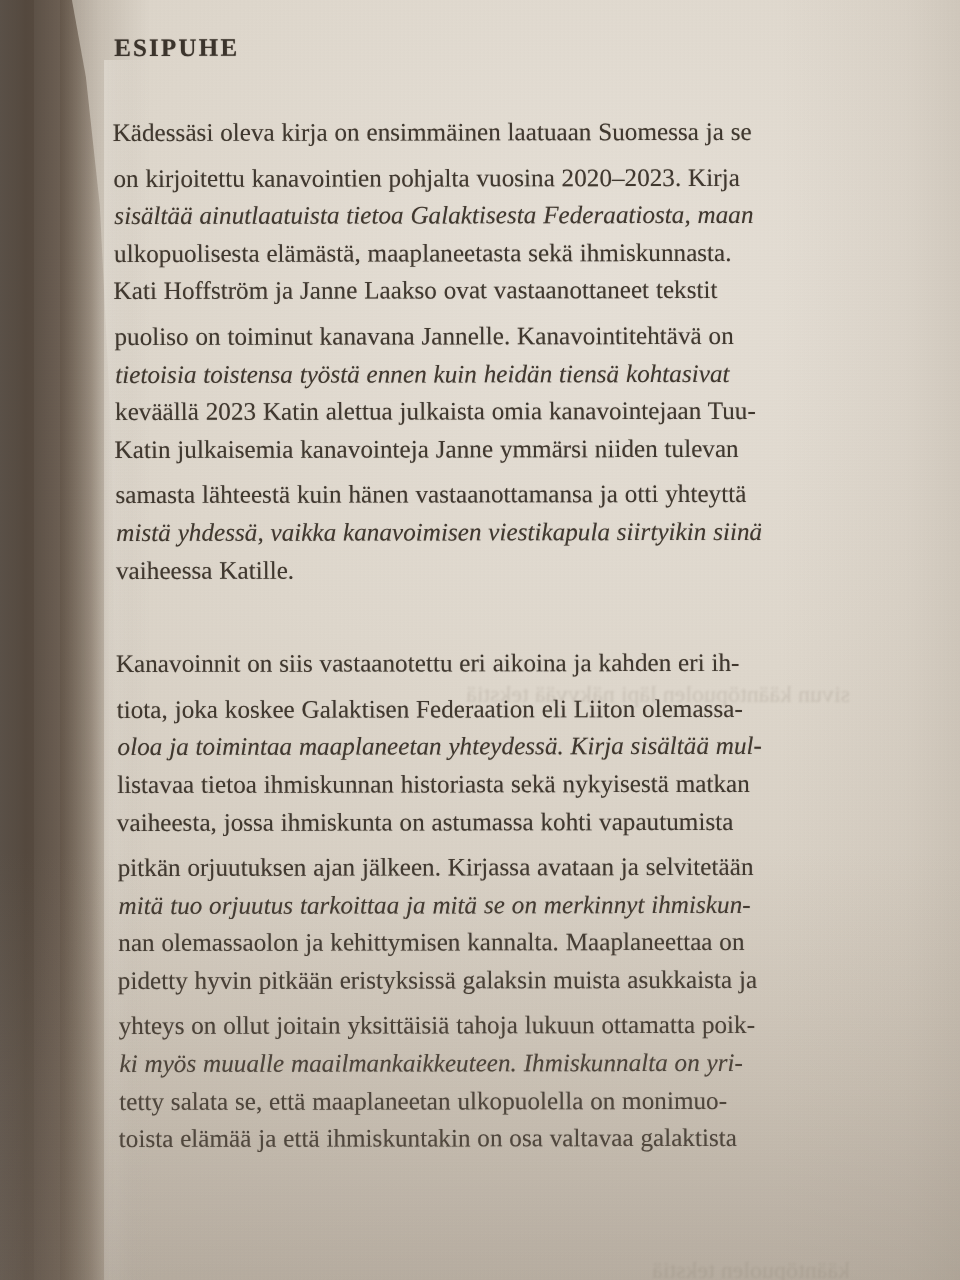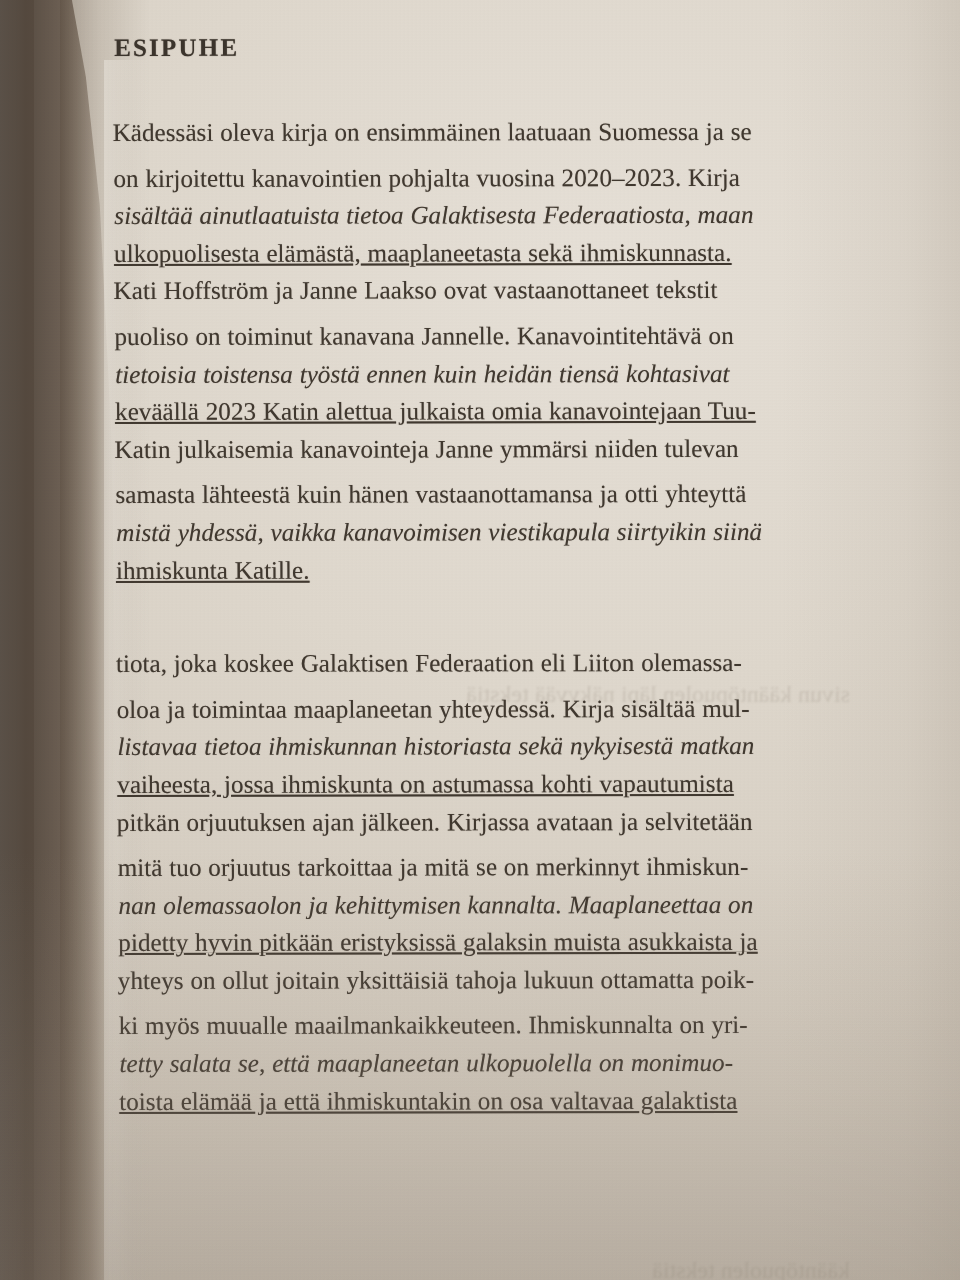--- a/index.html
+++ b/index.html
@@ -155,21 +155,21 @@
     margin-top: 56px;
   }
   
   .ln {
     display: block;
     white-space: pre;
   }
   
   .para .ln:nth-child(4n+2) { padding-left: .6px; margin-top: 8px; }
   .para .ln:nth-child(4n+3) { padding-left: 1.2px; font-style: italic; }
-  .para .ln:nth-child(4n)   { padding-left: .7px; text-decoration: underline; }
+  .para .ln:nth-child(4n)   { padding-left: .7px; }
 
   
   .blur-low {
     position: absolute;
     left: 0; right: 0;
     top: 980px;
     height: 300px;
     -webkit-backdrop-filter: blur(.45px);
     backdrop-filter: blur(.45px);
     pointer-events: none;
@@ -225,24 +225,25 @@
       <span class="ln">on kirjoitettu kanavointien pohjalta vuosina 2020–2023. Kirja</span>
       <span class="ln">sisältää ainutlaatuista tietoa Galaktisesta Federaatiosta, maan</span>
       <span class="ln">ulkopuolisesta elämästä, maaplaneetasta sekä ihmiskunnasta.</span>
       <span class="ln">Kati Hoffström ja Janne Laakso ovat vastaanottaneet tekstit</span>
       <span class="ln">puoliso on toiminut kanavana Jannelle. Kanavointitehtävä on</span>
       <span class="ln">tietoisia toistensa työstä ennen kuin heidän tiensä kohtasivat</span>
       <span class="ln">keväällä 2023 Katin alettua julkaista omia kanavointejaan Tuu-</span>
       <span class="ln">Katin julkaisemia kanavointeja Janne ymmärsi niiden tulevan</span>
       <span class="ln">samasta lähteestä kuin hänen vastaanottamansa ja otti yhteyttä</span>
       <span class="ln">mistä yhdessä, vaikka kanavoimisen viestikapula siirtyikin siinä</span>
-      <span class="ln">ihmiskunta Katille.</span>
+      <span class="ln">vaiheessa Katille.</span>
     </p>
 
     <p class="para">
+      <span class="ln">Kanavoinnit on siis vastaanotettu eri aikoina ja kahden eri ih-</span>
       <span class="ln">tiota, joka koskee Galaktisen Federaation eli Liiton olemassa-</span>
       <span class="ln">oloa ja toimintaa maaplaneetan yhteydessä. Kirja sisältää mul-</span>
       <span class="ln">listavaa tietoa ihmiskunnan historiasta sekä nykyisestä matkan</span>
       <span class="ln">vaiheesta, jossa ihmiskunta on astumassa kohti vapautumista</span>
       <span class="ln">pitkän orjuutuksen ajan jälkeen. Kirjassa avataan ja selvitetään</span>
       <span class="ln">mitä tuo orjuutus tarkoittaa ja mitä se on merkinnyt ihmiskun-</span>
       <span class="ln">nan olemassaolon ja kehittymisen kannalta. Maaplaneettaa on</span>
       <span class="ln">pidetty hyvin pitkään eristyksissä galaksin muista asukkaista ja</span>
       <span class="ln">yhteys on ollut joitain yksittäisiä tahoja lukuun ottamatta poik-</span>
       <span class="ln">ki myös muualle maailmankaikkeuteen. Ihmiskunnalta on yri-</span>

